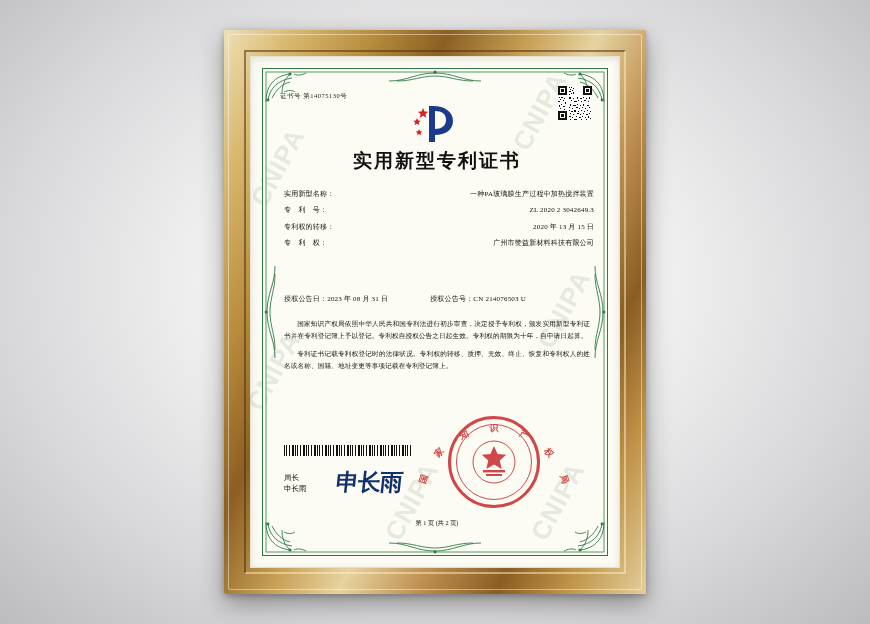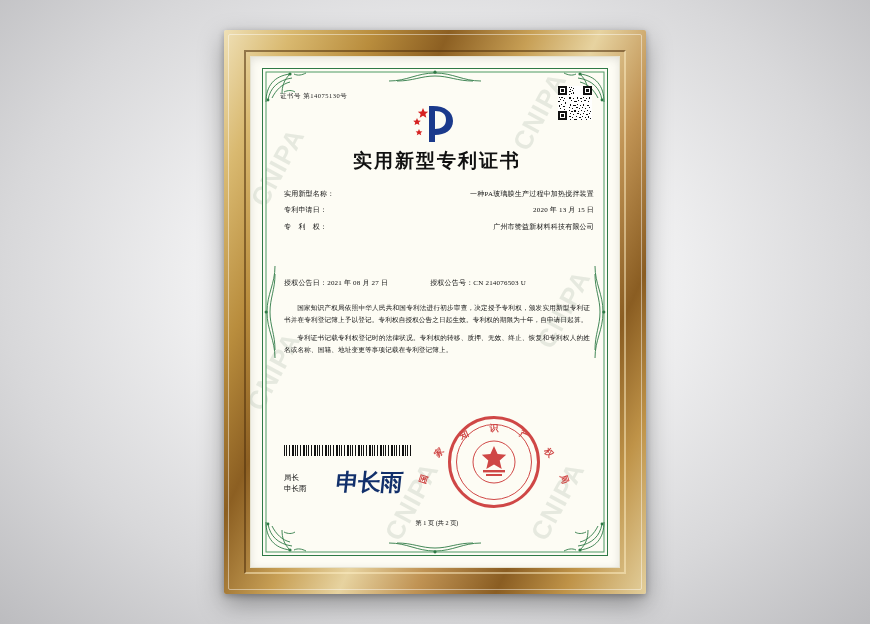--- a/index.html
+++ b/index.html
@@ -500,31 +500,35 @@
           </div>
 
           <div class="doc-title">实用新型专利证书</div>
 
           <div class="fields">
             <div class="field">
               <span class="f-label">实用新型名称：</span>
               <span class="f-value">一种PA玻璃膜生产过程中加热搅拌装置</span>
             </div>
             <div class="field">
-              <span class="f-label">专利申请日：</span>
+              <span class="f-label">专　利　号：</span>
+              <span class="f-value">ZL 2020 2 3042649.3</span>
+            </div>
+            <div class="field">
+              <span class="f-label">专利权的转移：</span>
               <span class="f-value">2020 年 13 月 15 日</span>
             </div>
             <div class="field">
               <span class="f-label">专　利　权：</span>
               <span class="f-value">广州市赞益新材料科技有限公司</span>
             </div>
             <div class="field two-col">
               <span class="f-col left">
                 <span class="f-label">授权公告日：</span>
-                <span>2021 年 08 月 27 日</span>
+                <span>2023 年 08 月 31 日</span>
               </span>
               <span class="f-col right">
                 <span class="f-label">授权公告号：</span>
                 <span>CN 214076503 U</span>
               </span>
             </div>
           </div>
 
           <div class="body-text">
             <p>国家知识产权局依照中华人民共和国专利法进行初步审查，决定授予专利权，颁发实用新型专利证书并在专利登记簿上予以登记。专利权自授权公告之日起生效。专利权的期限为十年，自申请日起算。</p>

